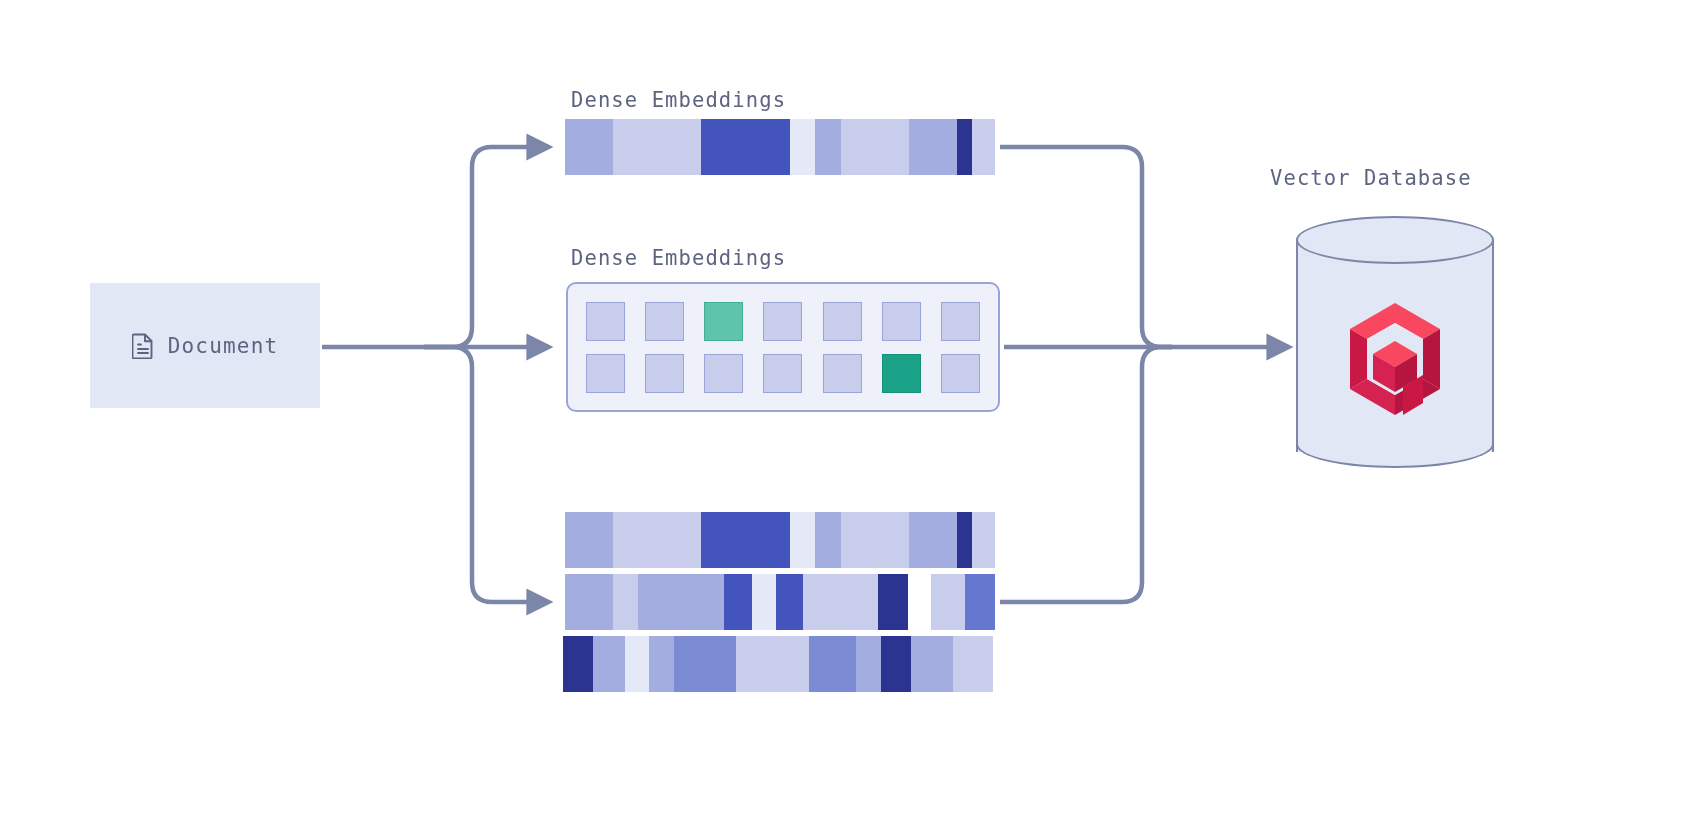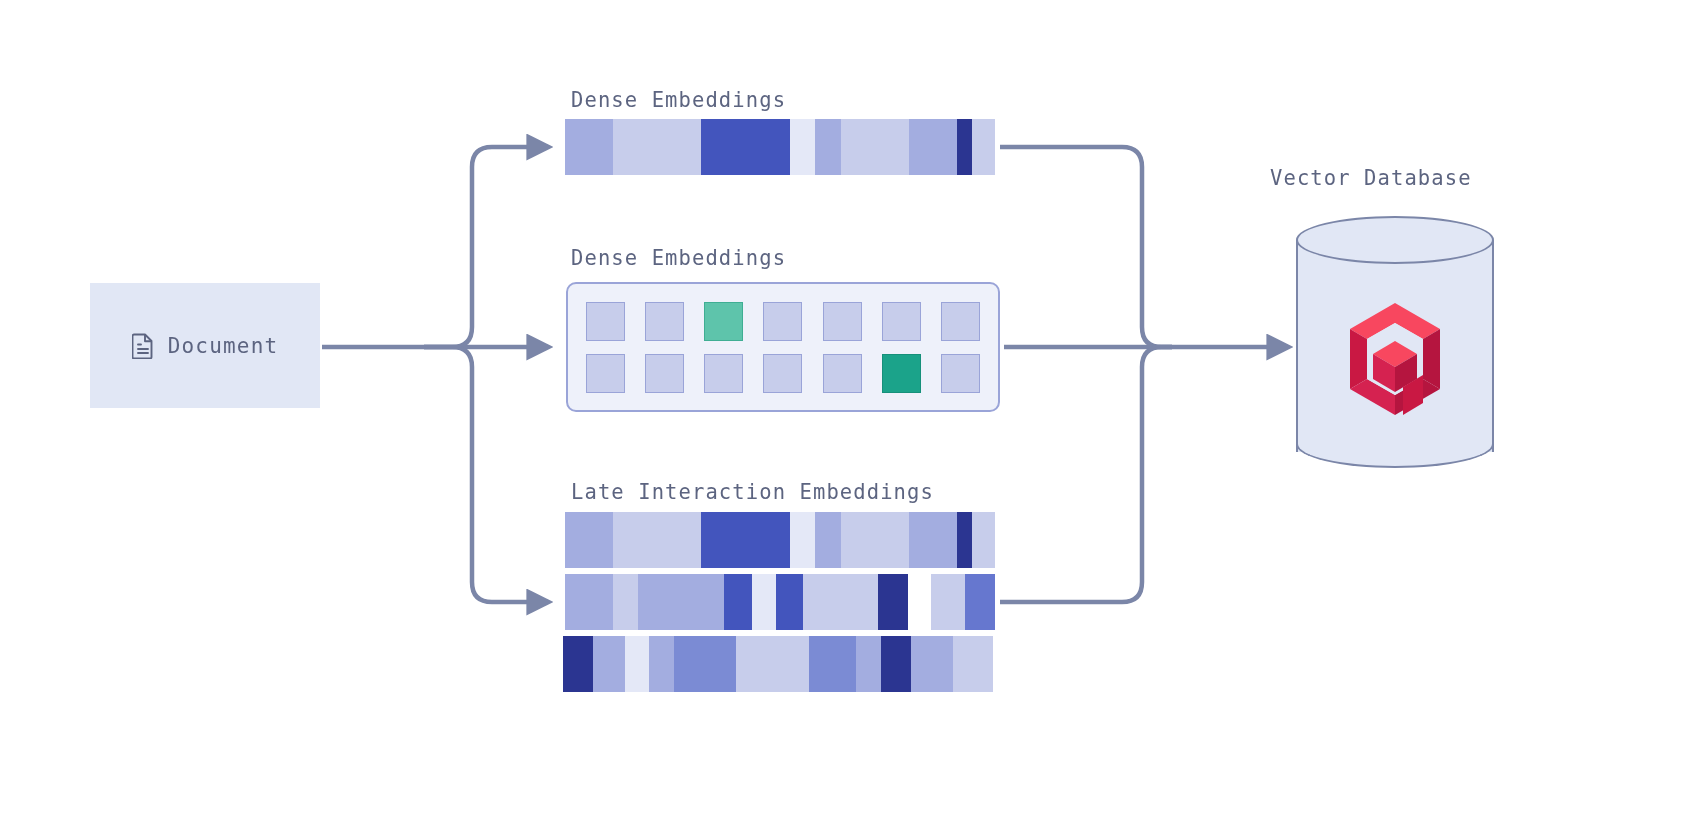--- a/index.html
+++ b/index.html
@@ -203,21 +203,20 @@
         <div class="sparse-cell"></div>
         <div class="sparse-cell"></div>
         <div class="sparse-cell"></div>
         <div class="sparse-cell"></div>
         <div class="sparse-cell"></div>
         <div class="sparse-cell active-dark"></div>
         <div class="sparse-cell"></div>
       </div>
   </div>
 
-  <div id="cap-late" class="abs caption">Late Interaction Embeddings</div>
   <div id="late-strip-1" class="abs strip">
       <div class="cell" style="width: 11.1628%; background: rgb(163, 173, 224);"></div>
       <div class="cell" style="width: 20.4651%; background: rgb(199, 205, 235);"></div>
       <div class="cell" style="width: 20.6977%; background: rgb(67, 85, 189);"></div>
       <div class="cell" style="width: 5.81395%; background: rgb(228, 232, 247);"></div>
       <div class="cell" style="width: 6.04651%; background: rgb(163, 173, 224);"></div>
       <div class="cell" style="width: 15.814%; background: rgb(199, 205, 235);"></div>
       <div class="cell" style="width: 11.1628%; background: rgb(163, 173, 224);"></div>
       <div class="cell" style="width: 3.48837%; background: rgb(43, 53, 145);"></div>
       <div class="cell" style="width: 5.34884%; background: rgb(199, 205, 235);"></div>

